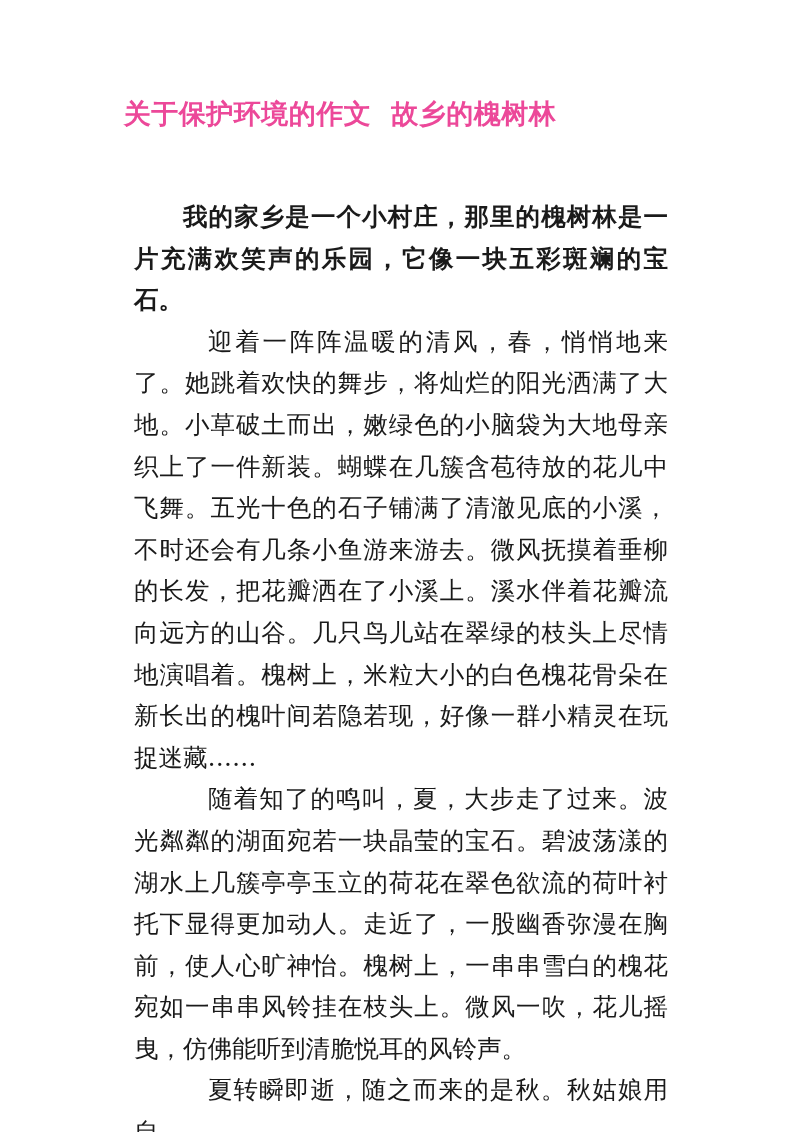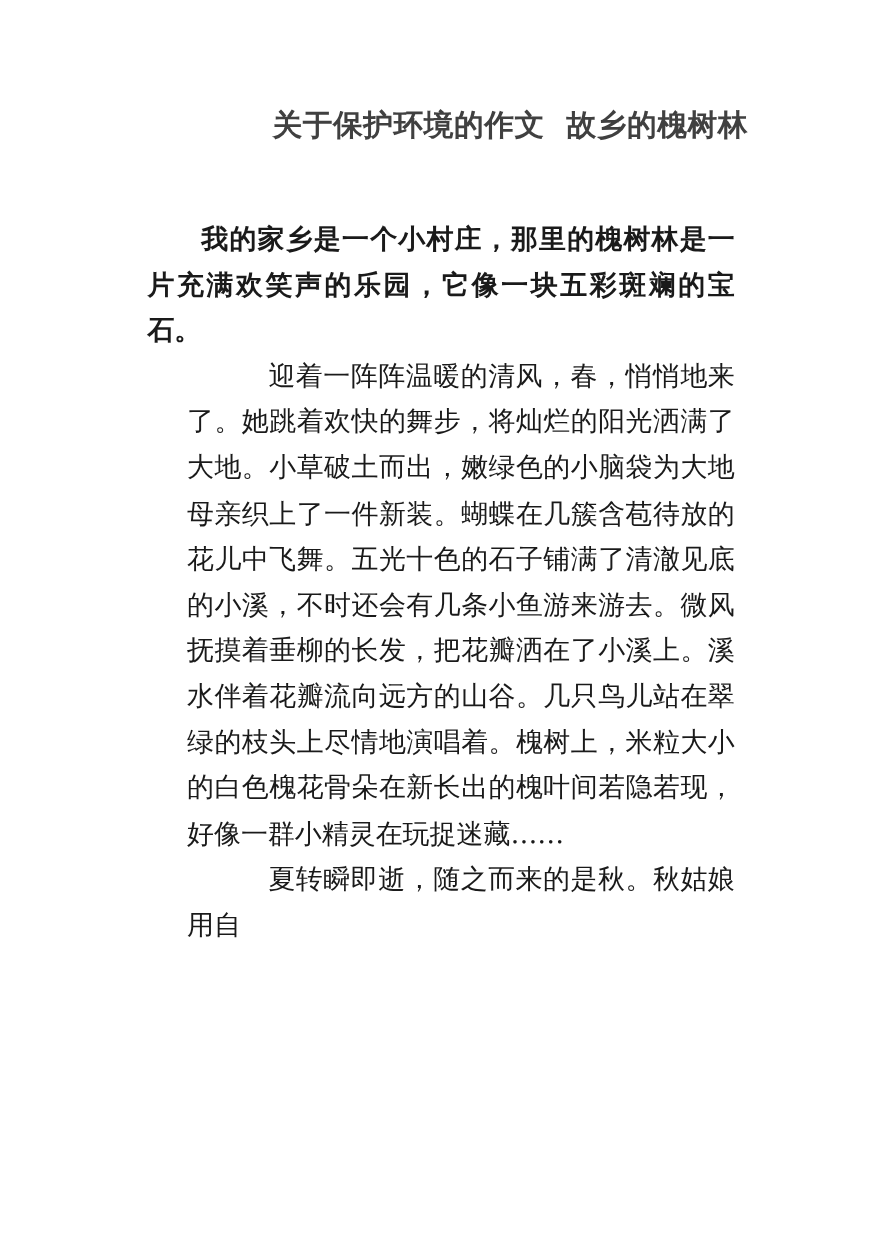--- a/index.html
+++ b/index.html
@@ -1,34 +1,35 @@
 <!DOCTYPE html>
 <html><head>
   <meta charset="utf-8">
   <style>
     html, body { margin: 0; padding: 0; background: #ffffff; }
     body { width: 800px; height: 1132px; position: relative; overflow: hidden; }
     .page { position: absolute; left: 0; top: 0; width: 800px; height: 1132px; background: #fff; }
     .title {
-      position: absolute; left: 0; top: 96px; width: 680px; text-align: right;
+      position: absolute; left: 0; top: 96px; width: 680px; text-align: center;
       font-family: "DejaVu Sans", sans-serif; font-weight: bold; font-size: 27px;
-      color: #404040; letter-spacing: 0.5px; white-space: pre;
+      color: #ec4899; letter-spacing: 0.5px; white-space: pre;
     }
     .body {
       position: absolute; left: 134px; top: 196px; width: 534px;
       font-family: "DejaVu Serif", serif; font-size: 24.5px; line-height: 41.6px;
       color: #1a1a1a; text-align: justify; text-justify: inter-character;
     }
     .para { margin: 0; }
     .para.first { text-indent: 49px; font-weight: bold; }
-    .para.indent { text-indent: 74px; margin-left: 36px; }
+    .para.indent { text-indent: 74px; }
   </style>
 </head>
 <body>
 
 <div class="page">
   <div class="title">关于保护环境的作文  故乡的槐树林</div>
   <div class="body">
     <p class="para first">我的家乡是一个小村庄，那里的槐树林是一片充满欢笑声的乐园，它像一块五彩斑斓的宝石。</p>
     <p class="para indent">迎着一阵阵温暖的清风，春，悄悄地来了。她跳着欢快的舞步，将灿烂的阳光洒满了大地。小草破土而出，嫩绿色的小脑袋为大地母亲织上了一件新装。蝴蝶在几簇含苞待放的花儿中飞舞。五光十色的石子铺满了清澈见底的小溪，不时还会有几条小鱼游来游去。微风抚摸着垂柳的长发，把花瓣洒在了小溪上。溪水伴着花瓣流向远方的山谷。几只鸟儿站在翠绿的枝头上尽情地演唱着。槐树上，米粒大小的白色槐花骨朵在新长出的槐叶间若隐若现，好像一群小精灵在玩捉迷藏……</p>
+    <p class="para indent">随着知了的鸣叫，夏，大步走了过来。波光粼粼的湖面宛若一块晶莹的宝石。碧波荡漾的湖水上几簇亭亭玉立的荷花在翠色欲流的荷叶衬托下显得更加动人。走近了，一股幽香弥漫在胸前，使人心旷神怡。槐树上，一串串雪白的槐花宛如一串串风铃挂在枝头上。微风一吹，花儿摇曳，仿佛能听到清脆悦耳的风铃声。</p>
     <p class="para indent">夏转瞬即逝，随之而来的是秋。秋姑娘用自</p>
   </div>
 </div>
 
 </body></html>

